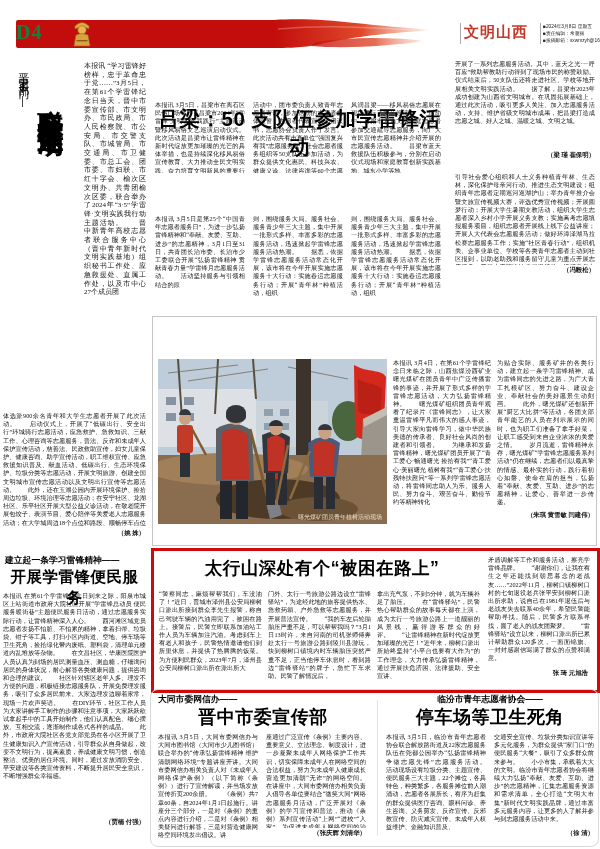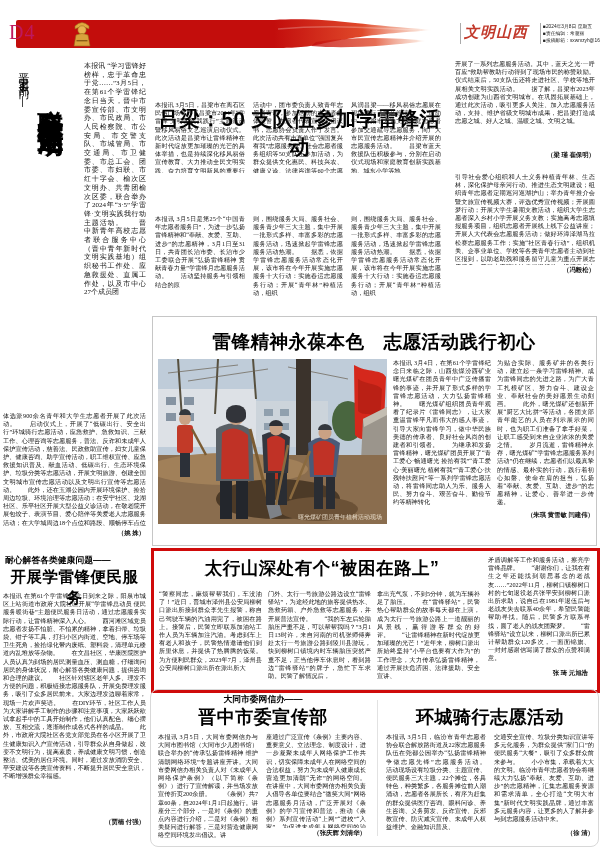--- a/index.html
+++ b/index.html
@@ -1,27 +1,27 @@
 <!DOCTYPE html>
 <html><head>
 <meta charset="utf-8">
 <style>
   html,body{margin:0;padding:0;background:#ffffff;}
   .page{position:relative;width:600px;height:849px;background:#fff;overflow:hidden;
         font-family:"Liberation Serif",serif;color:#1a1a1a;}
   
   .banner-svg{position:absolute;left:16px;top:15px;}
-  .page-no{position:absolute;left:9px;top:21px;font-family:"Liberation Serif",serif;
-           font-weight:normal;font-size:20px;color:#be185d;letter-spacing:1px;}
+  .page-no{position:absolute;left:16px;top:21px;font-family:"Liberation Serif",serif;
+           font-weight:bold;font-size:20px;color:#15803d;letter-spacing:1px;}
   .lf-icon{position:absolute;left:71px;top:19px;}
   .banner-title{position:absolute;left:97px;top:24px;font-size:14.5px;font-weight:bold;
                 font-style:italic;color:#ffe24a;letter-spacing:1.5px;
                 text-shadow:0 1px 1px rgba(90,0,0,.6);font-family:"Liberation Sans",sans-serif;}
   .masthead{position:absolute;left:464px;top:23px;font-size:15px;font-weight:bold;
-            font-style:italic;color:#c2392b;letter-spacing:1px;font-family:"Liberation Serif",serif;}
+            color:#c2392b;letter-spacing:1px;font-family:"Liberation Serif",serif;}
   .mast-rule{position:absolute;top:23px;width:1px;height:21px;background:#aaa;}
   .info{position:absolute;left:543px;top:23px;width:56px;font-size:4.8px;line-height:7px;
         color:#222;font-family:"Liberation Sans",sans-serif;}
   .info div{white-space:nowrap;}
   
   .col{position:absolute;font-size:6.2px;line-height:8.2px;text-align:justify;
        overflow:hidden;color:#111;}
   .byline{position:absolute;font-size:6.4px;font-weight:bold;text-align:right;color:#111;}
   .kicker{position:absolute;font-weight:bold;font-size:8.8px;color:#000;
           font-family:"Liberation Sans",sans-serif;white-space:nowrap;}
@@ -78,40 +78,39 @@
     <div>■责任编辑：常慧丽</div>
     <div>■投稿邮箱：sxwmzyh@163.com</div>
   </div>
 
   <div class="v-kicker">晋中市多部门——</div>
   <div class="v-title">联合开展学雷锋主题活动</div>
   <div class="col narrow-col" style="left:84px;top:62px;width:62px;height:348px;">本报讯 “学习雷锋好榜样，忠于革命忠于党……”3月5日，在第61个学雷锋纪念日当天，晋中市委宣传部、市文明办、市民政局、市人民检察院、市公安局、市交警支队、市城管局、市交通局、市卫健委、市总工会、团市委、市妇联、市红十字会、榆次区文明办、共青团榆次区委，联合举办了2024年“3·5”学雷锋·文明实践我行动主题活动。　　晋中新青年高校志愿者联合服务中心（晋中青年新时代文明实践基地）组织秘书工作处、应急救援处、直属工作处，以及市中心27个成员团</div>
   <div class="col" style="left:3px;top:412px;width:143px;height:116px;">体选派900余名青年和大学生志愿者开展了此次活动。　　启动仪式上，开展了“低碳出行、安全出行”环城骑行志愿活动，应急救护、急救知识、三献工作、心理咨询等志愿服务，普法、反诈和未成年人保护宣传活动，慈善法、民政救助宣传，妇女儿童保护、健康咨询、助学宣传活动，职工维权宣传、应急救援知识普及、献血活动、低碳出行、生态环境保护、垃圾分类等志愿活动，开展文明旅游、创建全国文明城市宣传志愿活动以及文明出行宣传等志愿活动。　　此外，还在玉湖公园内开展环境保护、捡拾周边垃圾、环境治理等志愿活动；在安宁社区、龙湖社区、乐平社区开展大型公益义诊活动，在敬老院开展包饺子、表演节目、爱心陪伴等关爱老人志愿服务活动；在大学城周边18个点位和路段、顺畅停车点位和时间段，开展文明骑行劝导、规范停车指引、擦洗车辆、安全出行宣传等志愿服务活动。</div>
   <div class="byline" style="left:60px;top:529px;width:85px;">（姚 姝）</div>
 
-  <div class="kicker" style="left:5px;top:555px;">耐心解答各类健康问题——</div>
+  <div class="kicker" style="left:5px;top:555px;">建立起一条学习雷锋精神——</div>
   <div class="headline" style="left:3px;top:567px;width:143px;font-size:15.5px;">开展学雷锋便民服务</div>
   <div class="col" style="left:3px;top:592px;width:143px;height:225px;">本报讯 在第61个学雷锋纪念日到来之际，阳泉市城区上站街道市政府大院社区开展“学雷锋总动员 便民服务暖街巷”主题便民服务日活动，通过志愿服务实际行动，让雷锋精神深入人心。　　西河滩区域党员志愿者发扬不怕脏、不怕累的精神，拿着扫帚、垃圾袋、钳子等工具，打扫小区内街道、空地、停车场等卫生死角，捡拾绿化带内废纸、塑料袋，清理单元楼道内乱堆放等杂物。　　在文昌社区，华康医院医护人员认真为到场的居民测量血压、测血糖，仔细询问居民的身体状况，耐心解答各类健康问题，提供咨询和合理的建议。　　社区针对辖区老年人多、理发不方便的问题，积极链接志愿服务队，开展免费理发服务，吸引了众多居民前来。大家边理发边聊着家常，现场一片欢声笑语。　　在DIY环节，社区工作人员为大家讲解手工制作的步骤和注意事项，大家跃跃欲试拿起手中的工具开始制作，他们认真配色、细心摆放、互相交流，逐渐制作成各式各样的成品。　　此外，市政府大院社区各党支部党员在各小区开展了卫生健康知识入户宣传活动，引导群众从自身做起，改变不文明行为，提高素质，养成健康文明习惯，创造整洁、优美的居住环境。同时，通过发放消防安全、平安建设等各类宣传资料，不断提升居民安全意识，不断增强群众幸福感。</div>
   <div class="byline" style="left:60px;top:818px;width:85px;">（贾楠 付强）</div>
 
   <div class="headline" style="left:152px;top:66px;width:295px;font-size:20.5px;margin-top:39px;">吕梁：50 支队伍参加学雷锋活动</div>
   <div class="col" style="left:155px;top:101px;width:90px;height:72px;">本报讯 3月5日，吕梁市在离石区民俗广场举办了吕梁市2024年“学雷锋 文明实践我践行”主题活动暨移风易俗文艺巡演启动仪式。此次活动是吕梁市让雷锋精神在新时代绽放更加璀璨的光芒的具体举措，也是持续深化移风易俗宣传教育、大力推动全民文明实践、奋力培育文明新风的重要行动。</div>
   <div class="col" style="left:253px;top:101px;width:90px;height:72px;">活动中，团市委负责人致青年志愿者寄语，参加活动的志愿者集体宣誓，志愿者代表宣读了倡议书，志愿协会负责人作了发言。　　此次活动共有市直单位“强国复兴有我”志愿服务队、社会志愿者服务组织等50支队伍参加活动，为群众提供文化惠民、科技兴农、健康义诊、法律咨询等60个志愿服务项目，文明新</div>
   <div class="col" style="left:351px;top:101px;width:90px;height:72px;">风润吕梁——移风易俗志愿展在现场进行了文艺巡演。　　活动中，吕梁市入选文明家庭志愿者参加交通疏导志愿服务，向广大市民宣传志愿精神并介绍开展的志愿服务活动。　　吕梁市蓝天救援队伍积极参与，分别在启动仪式现场和家庭教育创新实践基地、城东小学等地</div>
   <div class="col" style="left:455px;top:60px;width:140px;height:90px;">开展了一系列志愿服务活动。其中，蓝天之光·一呼百应”救助帮教助行动得到了现场市民的称赞鼓励。　　仪式结束后，50支队伍还将走进社区、学校等地开展相关文明实践活动。　　据了解，吕梁市2023年成功创建为山西省文明城市。在巩固拓展基础上，通过此次活动，吸引更多人关注、加入志愿服务活动，支持、维护省级文明城市成果，把吕梁打造成志愿之城、好人之城、温暖之城、文明之城。</div>
   <div class="byline" style="left:505px;top:151px;width:90px;">（梁 瑾 崔保明）</div>
 
   <div class="col" style="left:155px;top:215px;width:90px;height:90px;">本报讯 3月5日是第25个“中国青年志愿者服务日”，为进一步弘扬雷锋精神和“奉献、友爱、互助、进步”的志愿精神，3月1日至31日，共青团长治市委、长治市少工委联合开展“弘扬雷锋精神 贡献青春力量”学雷锋月志愿服务活动。　　活动坚持服务与引领相结合的原</div>
   <div class="col" style="left:253px;top:215px;width:90px;height:90px;">则，围绕服务大局、服务社会、服务青少年三大主题，集中开展一批形式多样、丰富多彩的志愿服务活动，迅速掀起学雷锋志愿服务活动热潮。　　据悉，依据学雷锋志愿服务活动常态化开展，该市将在今年开展实施志愿服务十大行动：实施春运志愿服务行动；开展“青年林”种植活动，组织</div>
   <div class="col" style="left:351px;top:215px;width:90px;height:90px;">则，围绕服务大局、服务社会、服务青少年三大主题，集中开展一批形式多样、丰富多彩的志愿服务活动，迅速掀起学雷锋志愿服务活动热潮。　　据悉，依据学雷锋志愿服务活动常态化开展，该市将在今年开展实施志愿服务十大行动：实施春运志愿服务行动；开展“青年林”种植活动，组织</div>
   <div class="col" style="left:455px;top:173px;width:140px;height:92px;">引导社会爱心组织和人士义务种植青年林、生态林，深化保护母亲河行动、推进生态文明建设；组织青年志愿者定期巡河巡湖护山；举办青年推介会暨文旅宣传视频大赛，评选优秀宣传视频；开展圆梦行动；开展大学生暑期支教活动，组织大学生志愿者深入乡村小学开展义务支教；实施高考志愿填报服务项目，组织志愿者开展线上线下公益讲座；开展人大代表会志愿服务活动；做好环漳泽湖马拉松赛志愿服务工作；实施“社区青春行动”，组织机关、企事业单位、学校等各类青年志愿者主动到社区报到，以助老助残和服务留守儿童为重点开展志愿服务；开展志愿陪诊冰雪畅滑活动，组织青年志愿者就近就便参与交通场站、学校、主干街道、背街小巷和周边小区的环境整治志愿服务活动。</div>
   <div class="byline" style="left:515px;top:266px;width:80px;">（冯毅松）</div>
 
   <div class="gray-box"></div>
-  <div class="headline" style="left:160px;top:329px;width:428px;font-size:18.5px;">雷锋精神永葆本色　志愿活动践行初心</div>
 
   <svg class="photo" viewBox="0 0 229 165" preserveAspectRatio="none">
     <rect width="229" height="98" fill="#bfccd9"></rect>
     <rect x="0" y="30" width="98" height="58" fill="#dde1e6"></rect>
     <rect x="8" y="38" width="10" height="8" fill="#8593a2"></rect>
       <rect x="26" y="38" width="10" height="8" fill="#8593a2"></rect>
     <rect x="8" y="54" width="10" height="8" fill="#8593a2"></rect>
       <rect x="26" y="54" width="10" height="8" fill="#8593a2"></rect>
     <rect x="98" y="42" width="72" height="46" fill="#ccd4db"></rect>
     <rect x="106" y="50" width="9" height="7" fill="#90a0ae"></rect>
@@ -174,24 +173,25 @@
   <div class="headline" style="left:158px;top:556px;width:328px;font-size:17.5px;">太行山深处有个“被困在路上”</div>
   <div class="col" style="left:159px;top:590px;width:103px;height:92px;">“警察同志，麻烦帮帮我们，车没油了！”近日，晋城市泽州县公安局柳树口派出所接到群众李先生报警，称自己驾驶车辆的汽油用完了，被困在路上。接警后，民警立即联系加油站工作人员为车辆加注汽油。考虑到车上有老人和孩子，民警热情邀请他们到所里休息，并提供了热腾腾的饭菜。　　为方便利民群众，2023年7月，泽州县公安局柳树口派出所在派出所大</div>
   <div class="col" style="left:268px;top:590px;width:103px;height:92px;">门外、太行一号旅游公路边设立“雷锋驿站”，为途经此地的旅客提供热水、急救药箱、户外急救等志愿服务，并开展普法宣传。　　“我的车左后轮胎胎压严重不足，可以帮帮我吗？”3月1日13时许，来自河南的司机张师傅奔赴太行一号旅游公路到陵川县游玩，快到柳树口镇境内时车辆胎压突然严重不足，正当他停车休息时，看到路边“雷锋驿站”的牌子，急忙下车求助。民警了解情况后，</div>
   <div class="col" style="left:377px;top:590px;width:103px;height:92px;">拿出充气泵，不到5分钟，就为车辆补足了胎压。　　在“雷锋驿站”，民警热心帮助群众的故事每天都在上演，成为太行一号旅游公路上一道靓丽的风景线，赢得游客群众的好评。　　“让雷锋精神在新时代绽放更加璀璨的光芒！”近年来，柳树口派出所始终坚持“小平台也要有大作为”的工作理念，大力传承弘扬雷锋精神，通过开展扶危济困、法律援助、安全宣讲、</div>
   <div class="col" style="left:488px;top:556px;width:102px;height:110px;">矛盾调解等工作和服务活动，擦亮学雷锋品牌。　　“谢谢你们，让我在有生之年还能找到朝思暮念的老战友……”2022年11月，柳树口镇柳树口村的七旬退役老兵张平安到柳树口派出所求助，说自己在1981年退伍后与老战友失去联系40余年，希望民警能帮助寻找。随后，民警多方联系寻找，圆了老人的战友团聚梦。　　“雷锋驿站”设立以来，柳树口派出所已累计帮助群众120多次，一面面锦旗、一封封感谢信写满了群众的点赞和满意。</div>
   <div class="byline" style="left:498px;top:669px;width:90px;">张 琦 元旭浩</div>
 
   <div class="bottom-box"></div>
   <div class="v-divider"></div>
 
-  <div class="kicker" style="left:158px;top:694px;width:210px;text-align:center;">大同市委网信办——</div>
+  <div class="kicker" style="left:158px;top:694px;width:210px;">大同市委网信办——</div>
   <div class="headline" style="left:158px;top:705px;width:210px;font-size:18px;">晋中市委宣传部</div>
   <div class="col" style="left:158px;top:733px;width:100px;height:108px;">本报讯 3月5日，大同市委网信办与大同市图书馆（大同市少儿图书馆）联合举办的“传承弘扬雷锋精神 维护清朗网络环境”专题讲座开讲。大同市委网信办相关负责人对《未成年人网络保护条例》（以下简称《条例》）进行了宣传解读，并当场发放宣传折页200余册。　　《条例》共7章60条，自2024年1月1日起施行。讲座分三个部分，一是对《条例》的重点内容进行介绍，二是对《条例》相关疑问进行解答，三是对营造健康网络空间环境发出倡议。讲</div>
   <div class="col" style="left:266px;top:733px;width:100px;height:95px;">座通过广泛宣传《条例》主要内容、重要意义、立法理念、制度设计，进一步凝聚未成年人网络保护工作共识，切实保障未成年人在网络空间的合法权益，努力为未成年人健康成长营造更加清朗“无诈”的网络空间。　　在讲座中，大同市委网信办相关负责人倡导各单位要结合“微笑大同”网络志愿服务月活动，广泛开展对《条例》的学习宣传和普法，推动《条例》系列宣传活动“上网”“进校”“入家”，为促进未成年人网络空间的治理做更多有益工作。</div>
   <div class="byline" style="left:266px;top:829px;width:100px;">（张庆辉 刘清华）</div>
 
-  <div class="headline" style="left:386px;top:705px;width:208px;font-size:18px;">环城骑行志愿活动</div>
+  <div class="kicker" style="left:386px;top:694px;width:208px;text-align:center;">临汾市青年志愿者协会——</div>
+  <div class="headline" style="left:386px;top:705px;width:208px;font-size:18px;">停车场等卫生死角</div>
   <div class="col" style="left:386px;top:733px;width:100px;height:108px;">本报讯 3月5日，临汾市青年志愿者协会联合解放路街道及22家志愿服务队伍在尧都公园举办“弘扬雷锋精神 争做志愿先锋”志愿服务活动。　　活动现场设有垃圾分类、主题宣传、便民服务三大主题，22个摊位，各具特色，种类繁多，各服务摊位前人潮涌动，志愿者各展所长，有序为赶集的群众提供医疗咨询、眼科问诊、养生咨询、义务剪发、反诈宣传、反邪教宣传、防灾减灾宣传、未成年人权益维护、金融知识普及、</div>
   <div class="col" style="left:494px;top:733px;width:100px;height:95px;">交通安全宣传、垃圾分类知识宣讲等多元化服务，为群众提供“家门口”的便民服务“大餐”，吸引了众多群众前来参与。　　小小市集，承载着大大的文明。临汾市青年志愿者协会将继续大力弘扬“奉献、友爱、互助、进步”的志愿精神，汇集志愿服务资源和需求清单，全心打造“文明大市集”新时代文明实践品牌，通过丰富多元服务内容，让更多的人了解并参与到志愿服务活动中来。</div>
   <div class="byline" style="left:494px;top:829px;width:100px;">（徐 清）</div>
 
 </div>
 
 </body></html>

